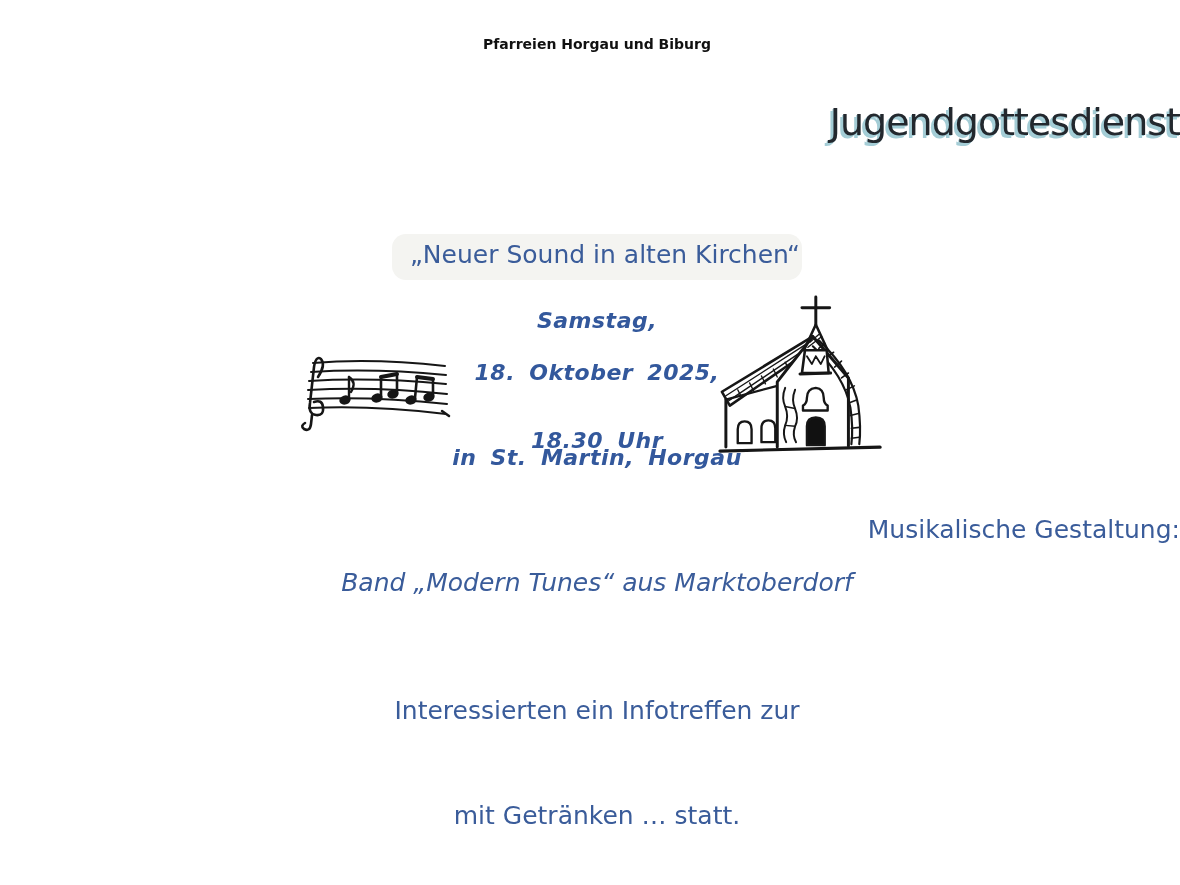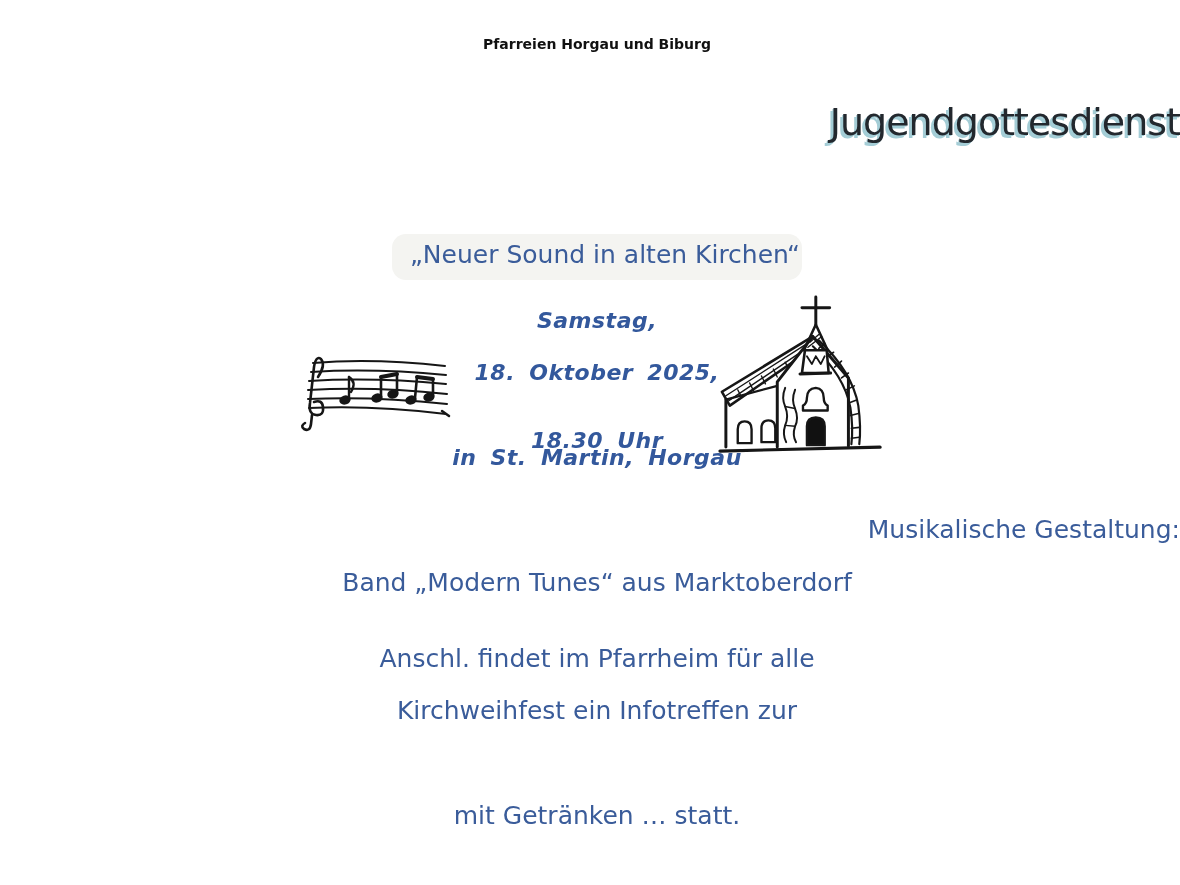--- a/index.html
+++ b/index.html
@@ -55,21 +55,21 @@
   }
   .bold-blue{
     font-weight:bold;
     color:var(--bold-blue,#33589c);
     word-spacing:6px;
     letter-spacing:0.5px;
     font-size:22px;
     font-style:italic;
   }
   .e0{top:303px;} .e1{top:355px;} .e2{top:407px;margin-top:16px;} .e3{top:440px;}
-  .m0{top:512px;text-align:right;} .m1{top:565px;}
+  .m0{top:512px;text-align:right;} .m1{top:565px;font-style:italic;}
   .i0{top:641px;} .i1{top:693px;} .i2{top:745px;} .i3{top:798px;}
   .staff-art{
     position:absolute;
     left:293px;top:353px;
     width:160px;height:84px;
   }
   .church-art{
     position:absolute;
     left:716px;top:286px;
     width:168px;height:172px;
@@ -88,22 +88,21 @@
   <div class="line intro2"><span class="hl">„Neuer Sound in alten Kirchen“</span></div>
 
   <div class="line bold-blue e0">Samstag,</div>
   <div class="line bold-blue e1">18. Oktober 2025,</div>
   <div class="line bold-blue e2">18.30 Uhr</div>
   <div class="line bold-blue e3">in St. Martin, Horgau</div>
 
   <div class="line m0">Musikalische Gestaltung:</div>
   <div class="line m1">Band „Modern Tunes“ aus Marktoberdorf</div>
 
-  <div class="line i0">Anschl. findet im Pfarrheim für alle</div>
-  <div class="line i1">Kirchweihfest ein Infotreffen zur</div>
+  <div class="line i1">Interessierten ein Infotreffen zur</div>
   <div class="line i3">mit Getränken … statt.</div>
 
   <div class="staff-art">
     <svg viewBox="0 0 160 84" fill="none" stroke="#161616" stroke-linecap="round" stroke-linejoin="round">
 
       <g stroke-width="2">
         <path d="M20 10 Q80 5 152 13"></path>
         <path d="M18 19 Q80 15 153 22"></path>
         <path d="M16 28 Q80 24 153 31"></path>
         <path d="M15 37 Q80 33 154 41"></path>

